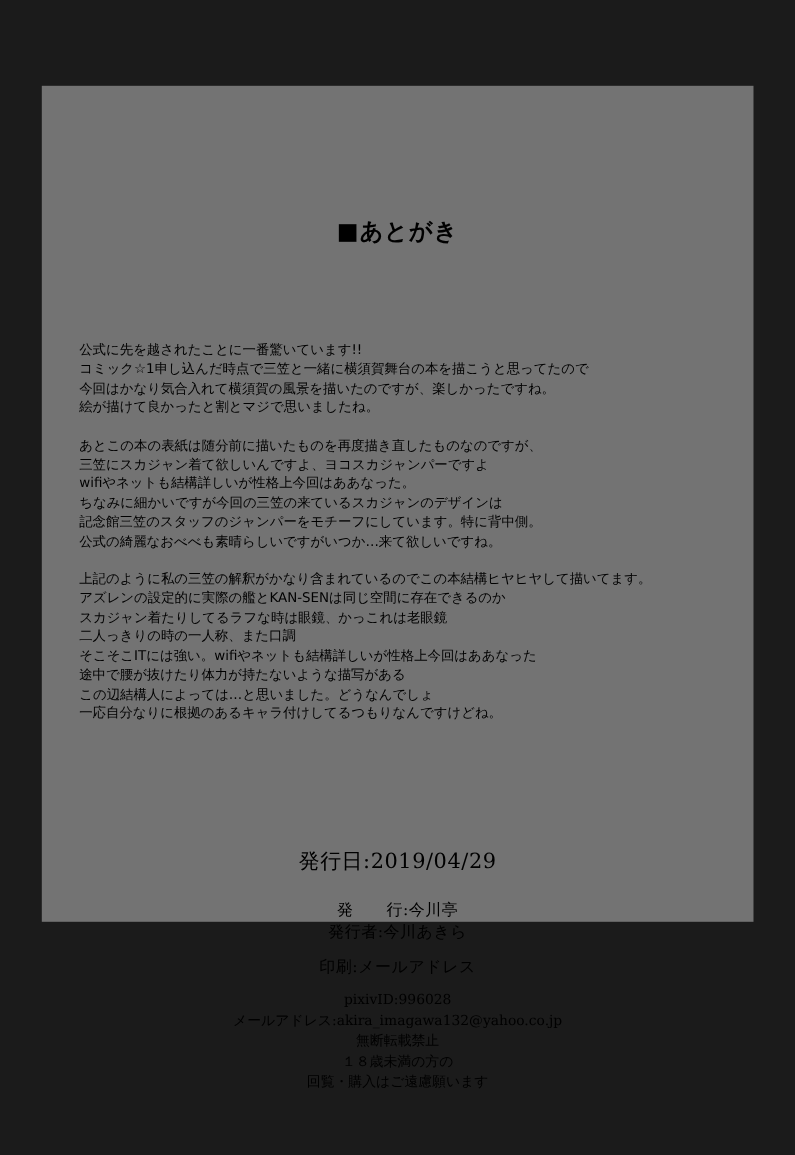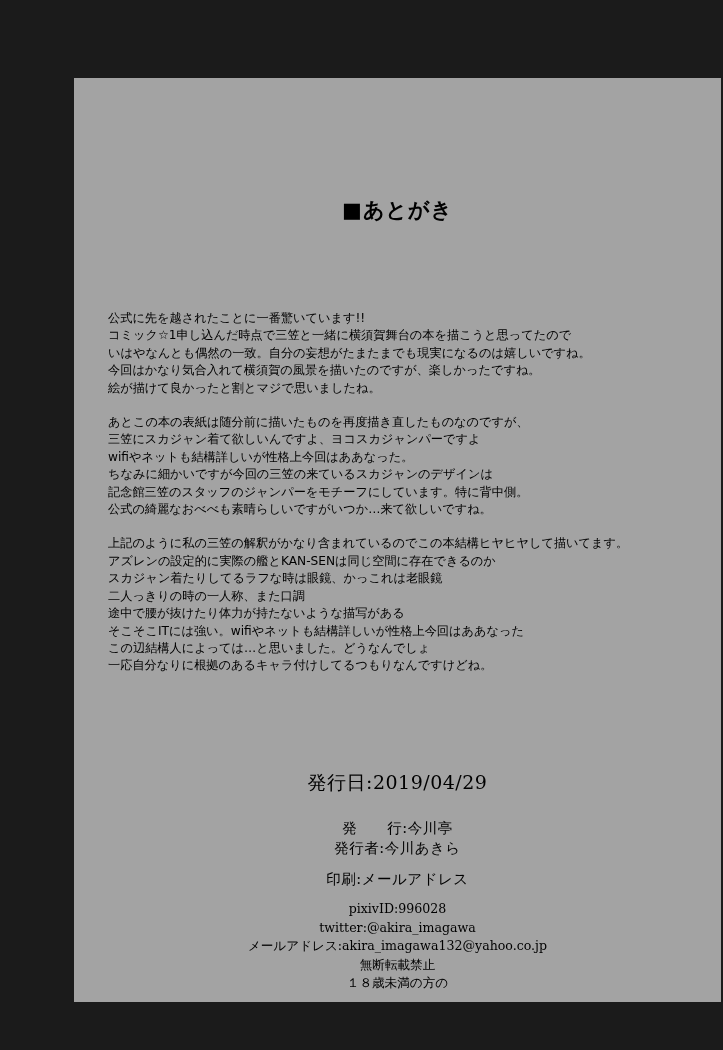--- a/index.html
+++ b/index.html
@@ -11,24 +11,23 @@
     width: 723px;
     height: 1050px;
     overflow: hidden;
     font-family: "Liberation Serif", serif;
   }
   .page {
     position: absolute;
     left: 38px;
     top: 78px;
     width: 647px;
-    height: 924px;
-    background: #a3a3a3;
+    height: 760px;
+    background: #737373;
     box-sizing: border-box;
-    margin-left: 36px;
   }
   .afterword-title {
     position: absolute;
     left: 0;
     top: 118px;
     width: 100%;
     text-align: center;
     font-size: 21px;
     font-weight: bold;
     letter-spacing: 1px;
@@ -92,52 +91,51 @@
 <body>
 
 <div class="page">
 
   <div class="afterword-title">■あとがき</div>
 
   <div class="body-text">
     <div class="para">
       <div class="line">公式に先を越されたことに一番驚いています!!</div>
       <div class="line">コミック☆1申し込んだ時点で三笠と一緒に横須賀舞台の本を描こうと思ってたので</div>
-      <div class="line">いはやなんとも偶然の一致。自分の妄想がたまたまでも現実になるのは嬉しいですね。</div>
       <div class="line">今回はかなり気合入れて横須賀の風景を描いたのですが、楽しかったですね。</div>
       <div class="line">絵が描けて良かったと割とマジで思いましたね。</div>
     </div>
     <div class="para">
       <div class="line">あとこの本の表紙は随分前に描いたものを再度描き直したものなのですが、</div>
       <div class="line">三笠にスカジャン着て欲しいんですよ、ヨコスカジャンパーですよ</div>
       <div class="line">wifiやネットも結構詳しいが性格上今回はああなった。</div>
       <div class="line">ちなみに細かいですが今回の三笠の来ているスカジャンのデザインは</div>
       <div class="line">記念館三笠のスタッフのジャンパーをモチーフにしています。特に背中側。</div>
       <div class="line">公式の綺麗なおべべも素晴らしいですがいつか…来て欲しいですね。</div>
     </div>
     <div class="para">
       <div class="line">上記のように私の三笠の解釈がかなり含まれているのでこの本結構ヒヤヒヤして描いてます。</div>
       <div class="line">アズレンの設定的に実際の艦とKAN-SENは同じ空間に存在できるのか</div>
       <div class="line">スカジャン着たりしてるラフな時は眼鏡、かっこれは老眼鏡</div>
       <div class="line">二人っきりの時の一人称、また口調</div>
+      <div class="line">そこそこITには強い。wifiやネットも結構詳しいが性格上今回はああなった</div>
       <div class="line">途中で腰が抜けたり体力が持たないような描写がある</div>
-      <div class="line">そこそこITには強い。wifiやネットも結構詳しいが性格上今回はああなった</div>
       <div class="line">この辺結構人によっては…と思いました。どうなんでしょ</div>
       <div class="line">一応自分なりに根拠のあるキャラ付けしてるつもりなんですけどね。</div>
     </div>
   </div>
 
   <div class="colophon">
     <div class="pubdate">発行日:2019/04/29</div>
     <div class="issuer">発　　行:今川亭</div>
     <div class="issuer">発行者:今川あきら</div>
     <div class="print">印刷:メールアドレス</div>
   </div>
 
   <div class="contact">
     <div>pixivID:996028</div>
-    <div>twitter:@akira_imagawa</div>
     <div>メールアドレス:akira_imagawa132@yahoo.co.jp</div>
     <div>無断転載禁止</div>
     <div>１８歳未満の方の</div>
+    <div>回覧・購入はご遠慮願います</div>
   </div>
 
 </div>
 
 </body></html>

